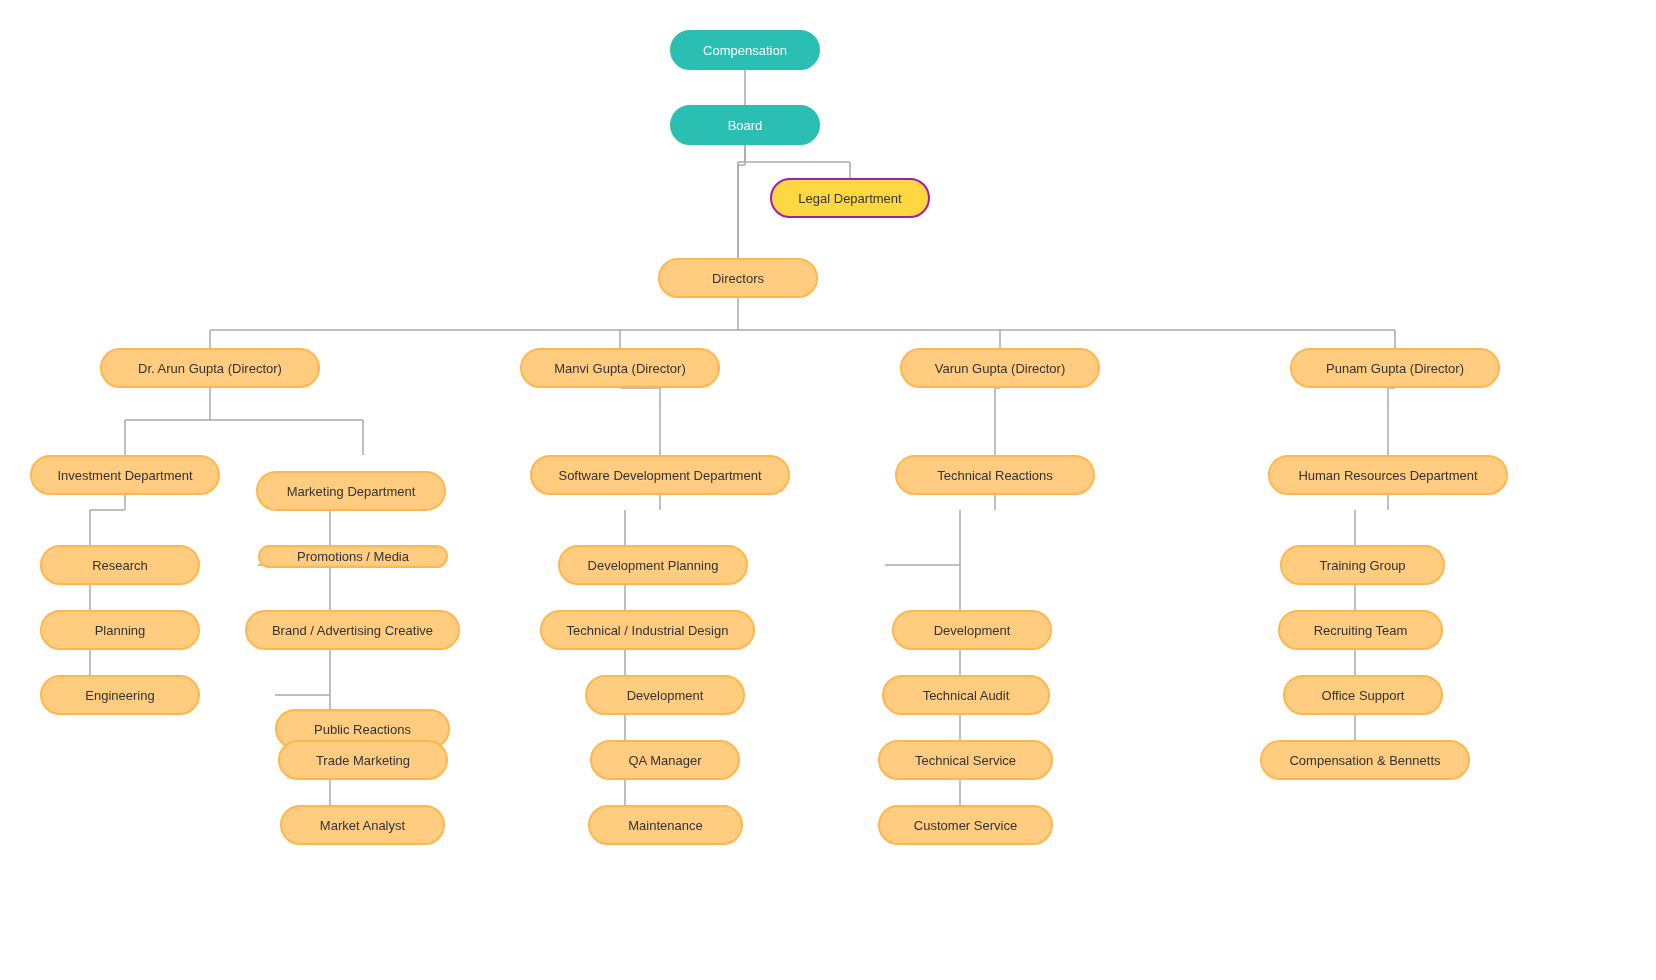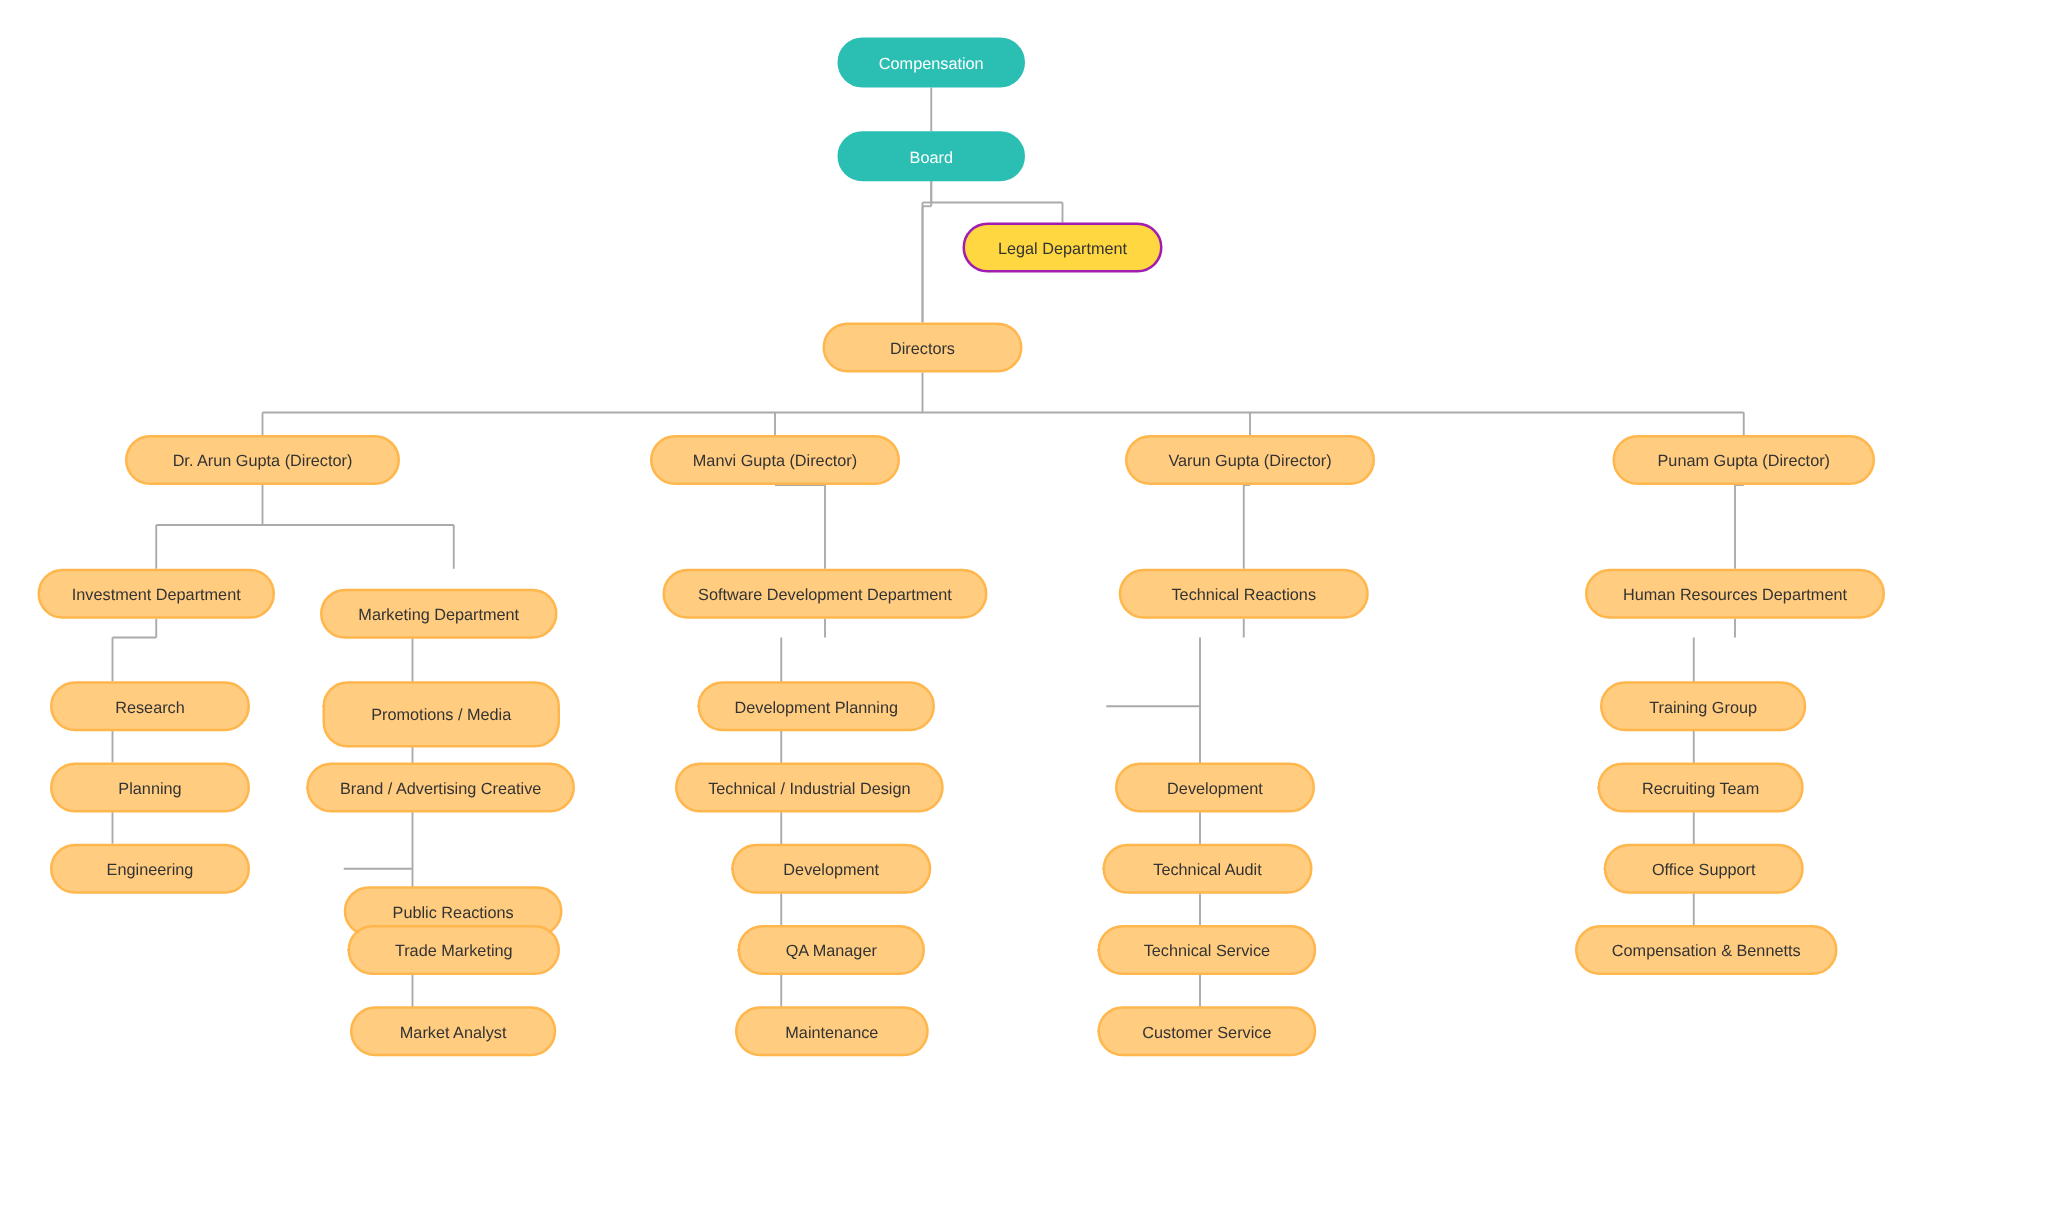--- a/index.html
+++ b/index.html
@@ -150,21 +150,21 @@
   <div class="node node-orange" style="left:30px;top:455px;width:190px;height:40px;">Investment Department</div>
   <div class="node node-orange" style="left:256px;top:455px;width:190px;height:40px;margin-top:16px;">Marketing Department</div>
   <div class="node node-orange" style="left:530px;top:455px;width:260px;height:40px;">Software Development Department</div>
   <div class="node node-orange" style="left:895px;top:455px;width:200px;height:40px;">Technical Reactions</div>
   <div class="node node-orange" style="left:1268px;top:455px;width:240px;height:40px;">Human Resources Department</div>
 
   <div class="node node-orange" style="left:40px;top:545px;width:160px;height:40px;">Research</div>
   <div class="node node-orange" style="left:40px;top:610px;width:160px;height:40px;">Planning</div>
   <div class="node node-orange" style="left:40px;top:675px;width:160px;height:40px;">Engineering</div>
 
-  <div class="node node-orange" style="left:258px;top:545px;width:190px;height:53px;">Promotions / Media</div>
+  <div class="node node-orange" style="left:258px;top:545px;width:190px;height:23px;">Promotions / Media</div>
   <div class="node node-orange" style="left:245px;top:610px;width:215px;height:40px;">Brand / Advertising Creative</div>
   <div class="node node-orange" style="left:275px;top:709px;width:175px;height:40px;">Public Reactions</div>
   <div class="node node-orange" style="left:278px;top:740px;width:170px;height:40px;">Trade Marketing</div>
   <div class="node node-orange" style="left:280px;top:805px;width:165px;height:40px;">Market Analyst</div>
 
   <div class="node node-orange" style="left:558px;top:545px;width:190px;height:40px;">Development Planning</div>
   <div class="node node-orange" style="left:540px;top:610px;width:215px;height:40px;">Technical / Industrial Design</div>
   <div class="node node-orange" style="left:585px;top:675px;width:160px;height:40px;">Development</div>
   <div class="node node-orange" style="left:590px;top:740px;width:150px;height:40px;">QA Manager</div>
   <div class="node node-orange" style="left:588px;top:805px;width:155px;height:40px;">Maintenance</div>

